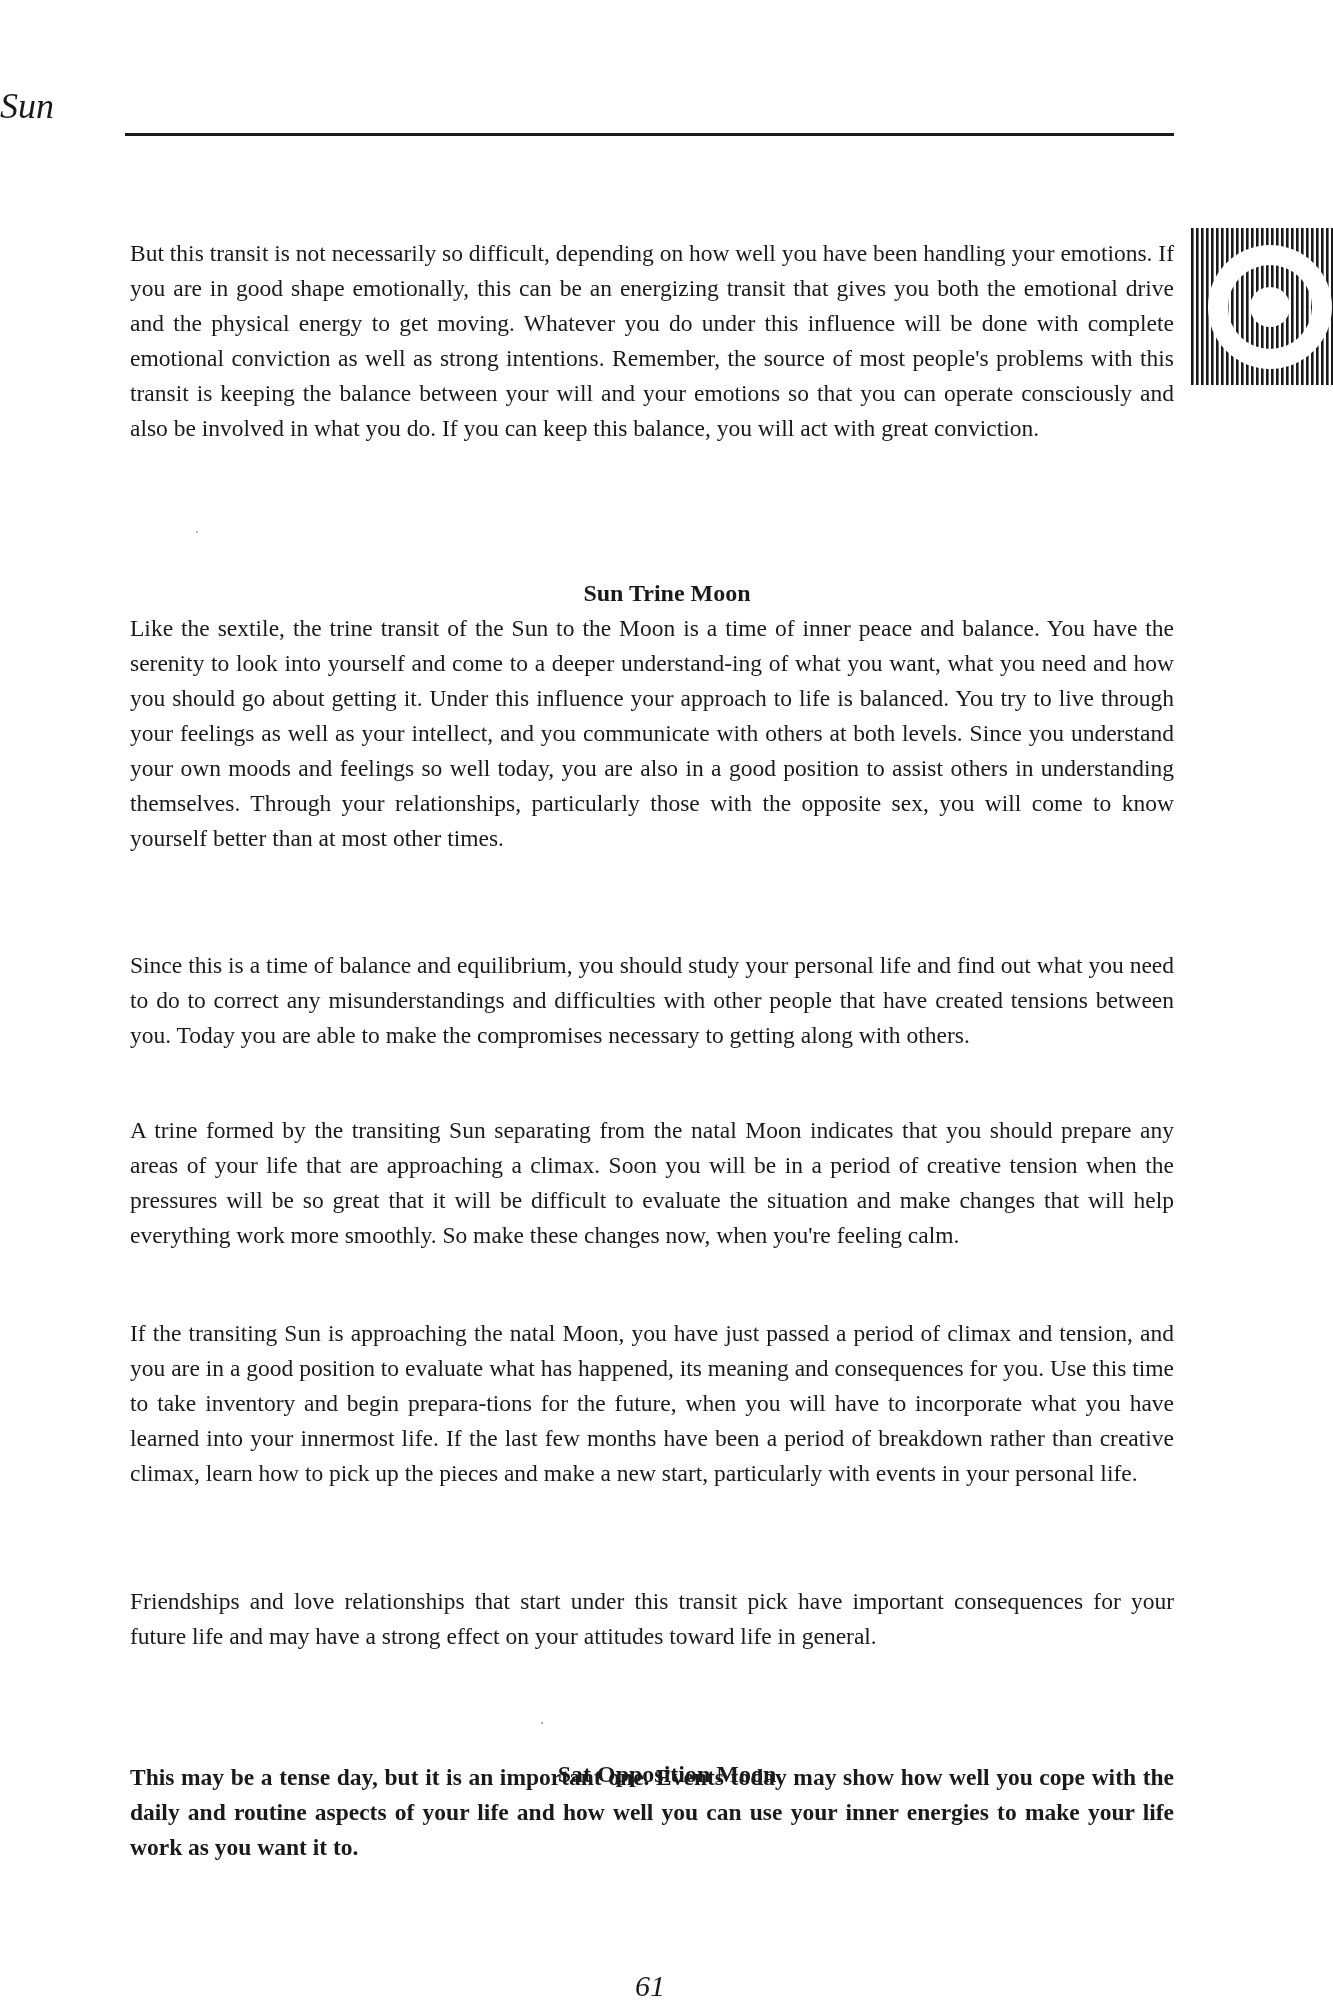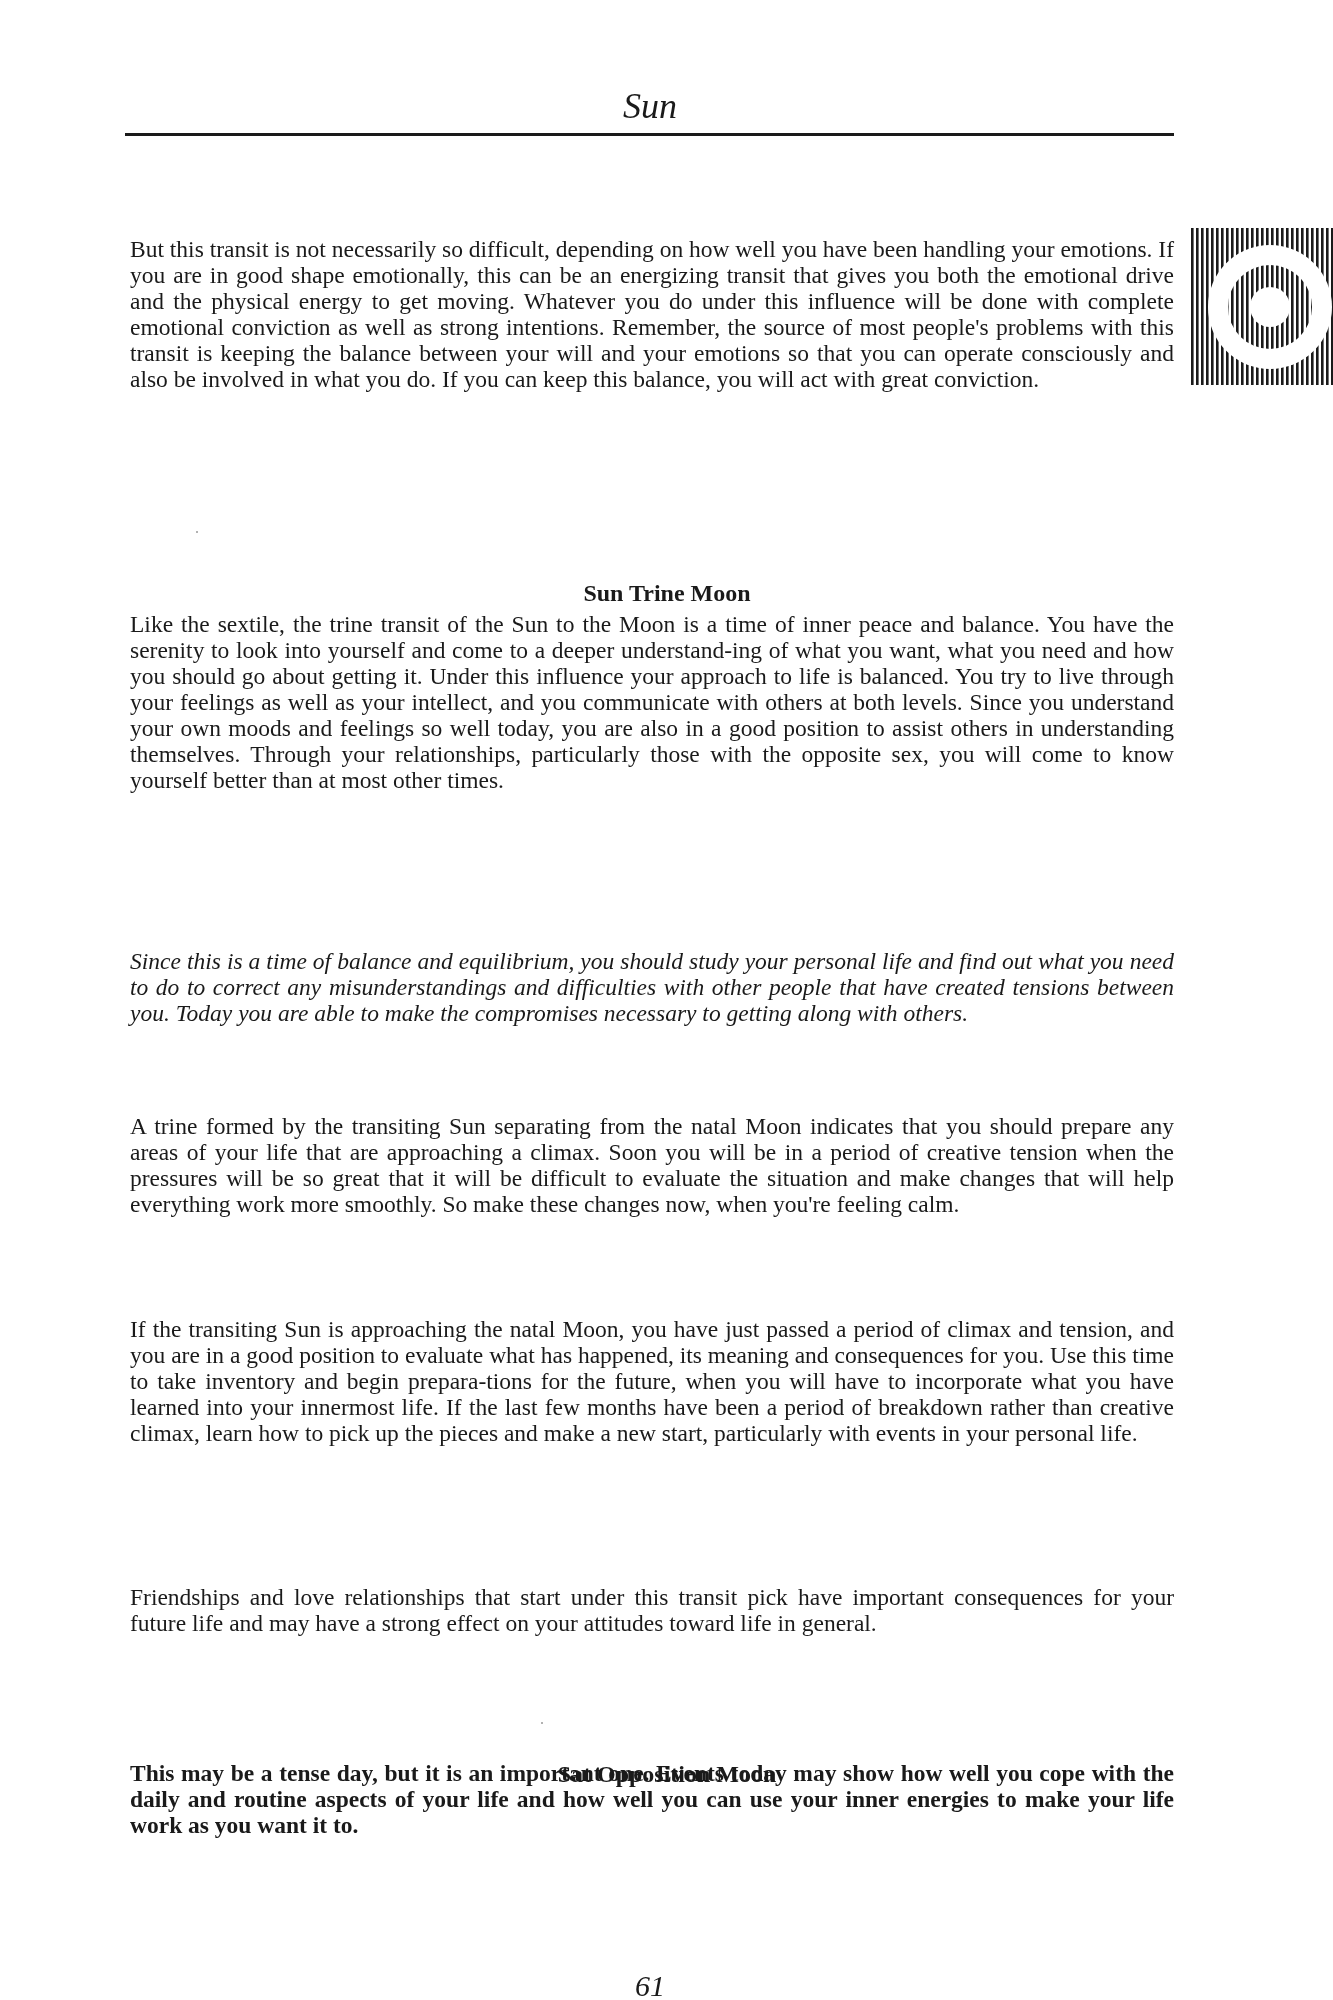--- a/index.html
+++ b/index.html
@@ -1,21 +1,21 @@
 <!DOCTYPE html>
 <html><head>
 <meta charset="utf-8">
 <style>
   html, body { margin: 0; padding: 0; background: #ffffff; }
   body { width: 1333px; height: 2000px; position: relative; overflow: hidden;
          font-family: "Liberation Serif", "DejaVu Serif", serif; color: #1a1a1a; }
-  .running-title { position: absolute; top: 84px; left: 0; width: 1300px; text-align: center;
+  .running-title { position: absolute; top: 84px; left: 0; width: 1300px; 
          font-style: italic; font-size: 36px; line-height: 44px; }
   .header-rule { position: absolute; top: 133px; left: 125px; width: 1049px; height: 3px; background: #1a1a1a; }
-  .para { position: absolute; left: 130px; width: 1044px; font-size: 23.5px; line-height: 26px;
+  .para { position: absolute; left: 130px; width: 1044px; font-size: 23.5px; line-height: 35px;
           text-align: justify; margin: 0; }
   .section-heading { position: absolute; left: 130px; width: 1044px; text-align: center;
           font-size: 24px; font-weight: bold; line-height: 30px; margin: 15px; }
   .page-number { position: absolute; top: 1928px; left: 0; width: 1300px; text-align: center;
           font-style: italic; font-size: 30px; line-height: 36px; margin-top: 40px; }
   .sun-emblem { position: absolute; left: 1191px; top: 228px; width: 142px; height: 157px; overflow: hidden; }
   .speck { position: absolute; width: 2px; height: 2px; background: #999; border-radius: 1px; }
 </style>
 </head>
 <body>
@@ -41,21 +41,21 @@
       <rect x="0" y="0" width="142" height="157" fill="url(#stripes)" mask="url(#ringmask)"></rect>
     </svg>
   </div>
 
   <p class="para" style="top:236px;">But this transit is not necessarily so difficult, depending on how well you have been handling your emotions. If you are in good shape emotionally, this can be an energizing transit that gives you both the emotional drive and the physical energy to get moving. Whatever you do under this influence will be done with complete emotional conviction as well as strong intentions. Remember, the source of most people's problems with this transit is keeping the balance between your will and your emotions so that you can operate consciously and also be involved in what you do. If you can keep this balance, you will act with great conviction.</p>
 
   <div class="speck" style="left:196px; top:531px;"></div>
 
   <h3 class="section-heading" style="top:563px;">Sun Trine Moon</h3>
   <p class="para" style="top:611px;">Like the sextile, the trine transit of the Sun to the Moon is a time of inner peace and balance. You have the serenity to look into yourself and come to a deeper understand-ing of what you want, what you need and how you should go about getting it. Under this influence your approach to life is balanced. You try to live through your feelings as well as your intellect, and you communicate with others at both levels. Since you understand your own moods and feelings so well today, you are also in a good position to assist others in understanding themselves. Through your relationships, particularly those with the opposite sex, you will come to know yourself better than at most other times.</p>
-  <p class="para" style="top:948px;font-style:italic;">Since this is a time of balance and equilibrium, you should study your personal life and find out what you need to do to correct any misunderstandings and difficulties with other people that have created tensions between you. Today you are able to make the compromises necessary to getting along with others.</p>
+  <p class="para" style="top:948px;">Since this is a time of balance and equilibrium, you should study your personal life and find out what you need to do to correct any misunderstandings and difficulties with other people that have created tensions between you. Today you are able to make the compromises necessary to getting along with others.</p>
   <p class="para" style="top:1113px;">A trine formed by the transiting Sun separating from the natal Moon indicates that you should prepare any areas of your life that are approaching a climax. Soon you will be in a period of creative tension when the pressures will be so great that it will be difficult to evaluate the situation and make changes that will help everything work more smoothly. So make these changes now, when you're feeling calm.</p>
   <p class="para" style="top:1316px;">If the transiting Sun is approaching the natal Moon, you have just passed a period of climax and tension, and you are in a good position to evaluate what has happened, its meaning and consequences for you. Use this time to take inventory and begin prepara-tions for the future, when you will have to incorporate what you have learned into your innermost life. If the last few months have been a period of breakdown rather than creative climax, learn how to pick up the pieces and make a new start, particularly with events in your personal life.</p>
   <p class="para" style="top:1584px;">Friendships and love relationships that start under this transit pick have important consequences for your future life and may have a strong effect on your attitudes toward life in general.</p>
 
   <div class="speck" style="left:541px; top:1722px;"></div>
 
   <h3 class="section-heading" style="top:1744px;">Sat Opposition Moon</h3>
   <p class="para" style="top:1760px;font-weight:bold;">This may be a tense day, but it is an important one. Events today may show how well you cope with the daily and routine aspects of your life and how well you can use your inner energies to make your life work as you want it to.</p>
 
   <div class="page-number">61</div>

